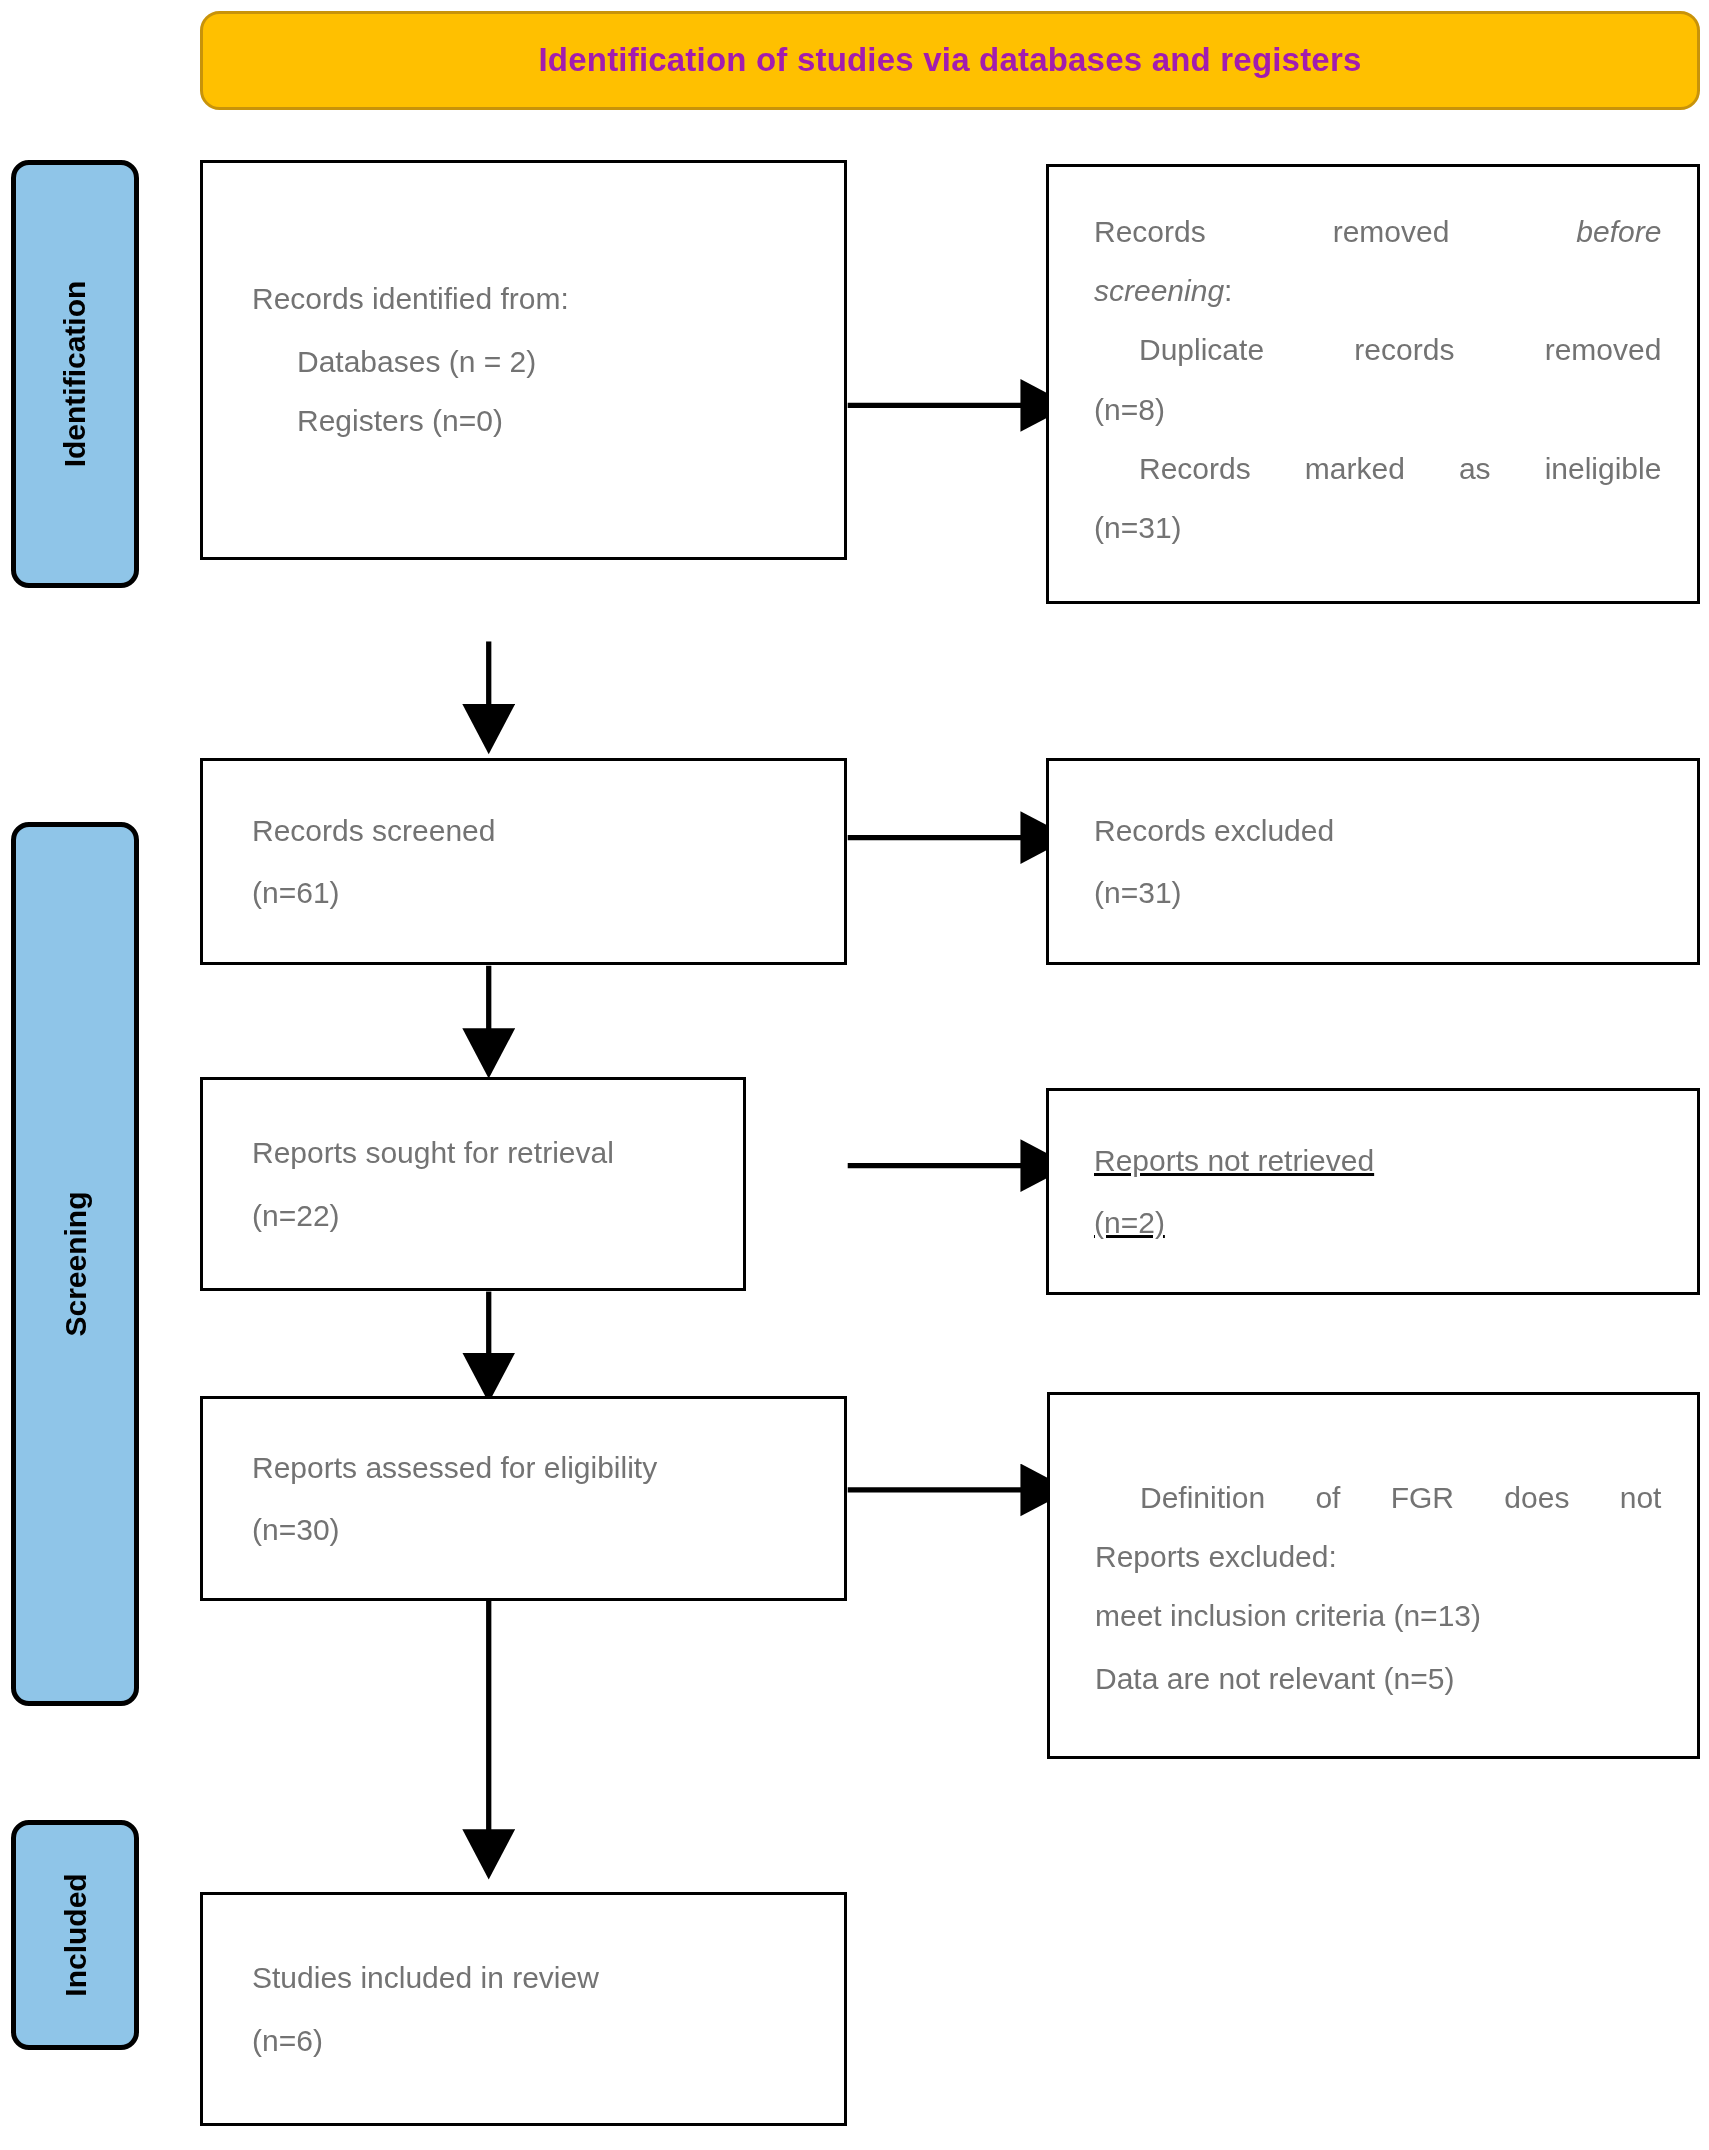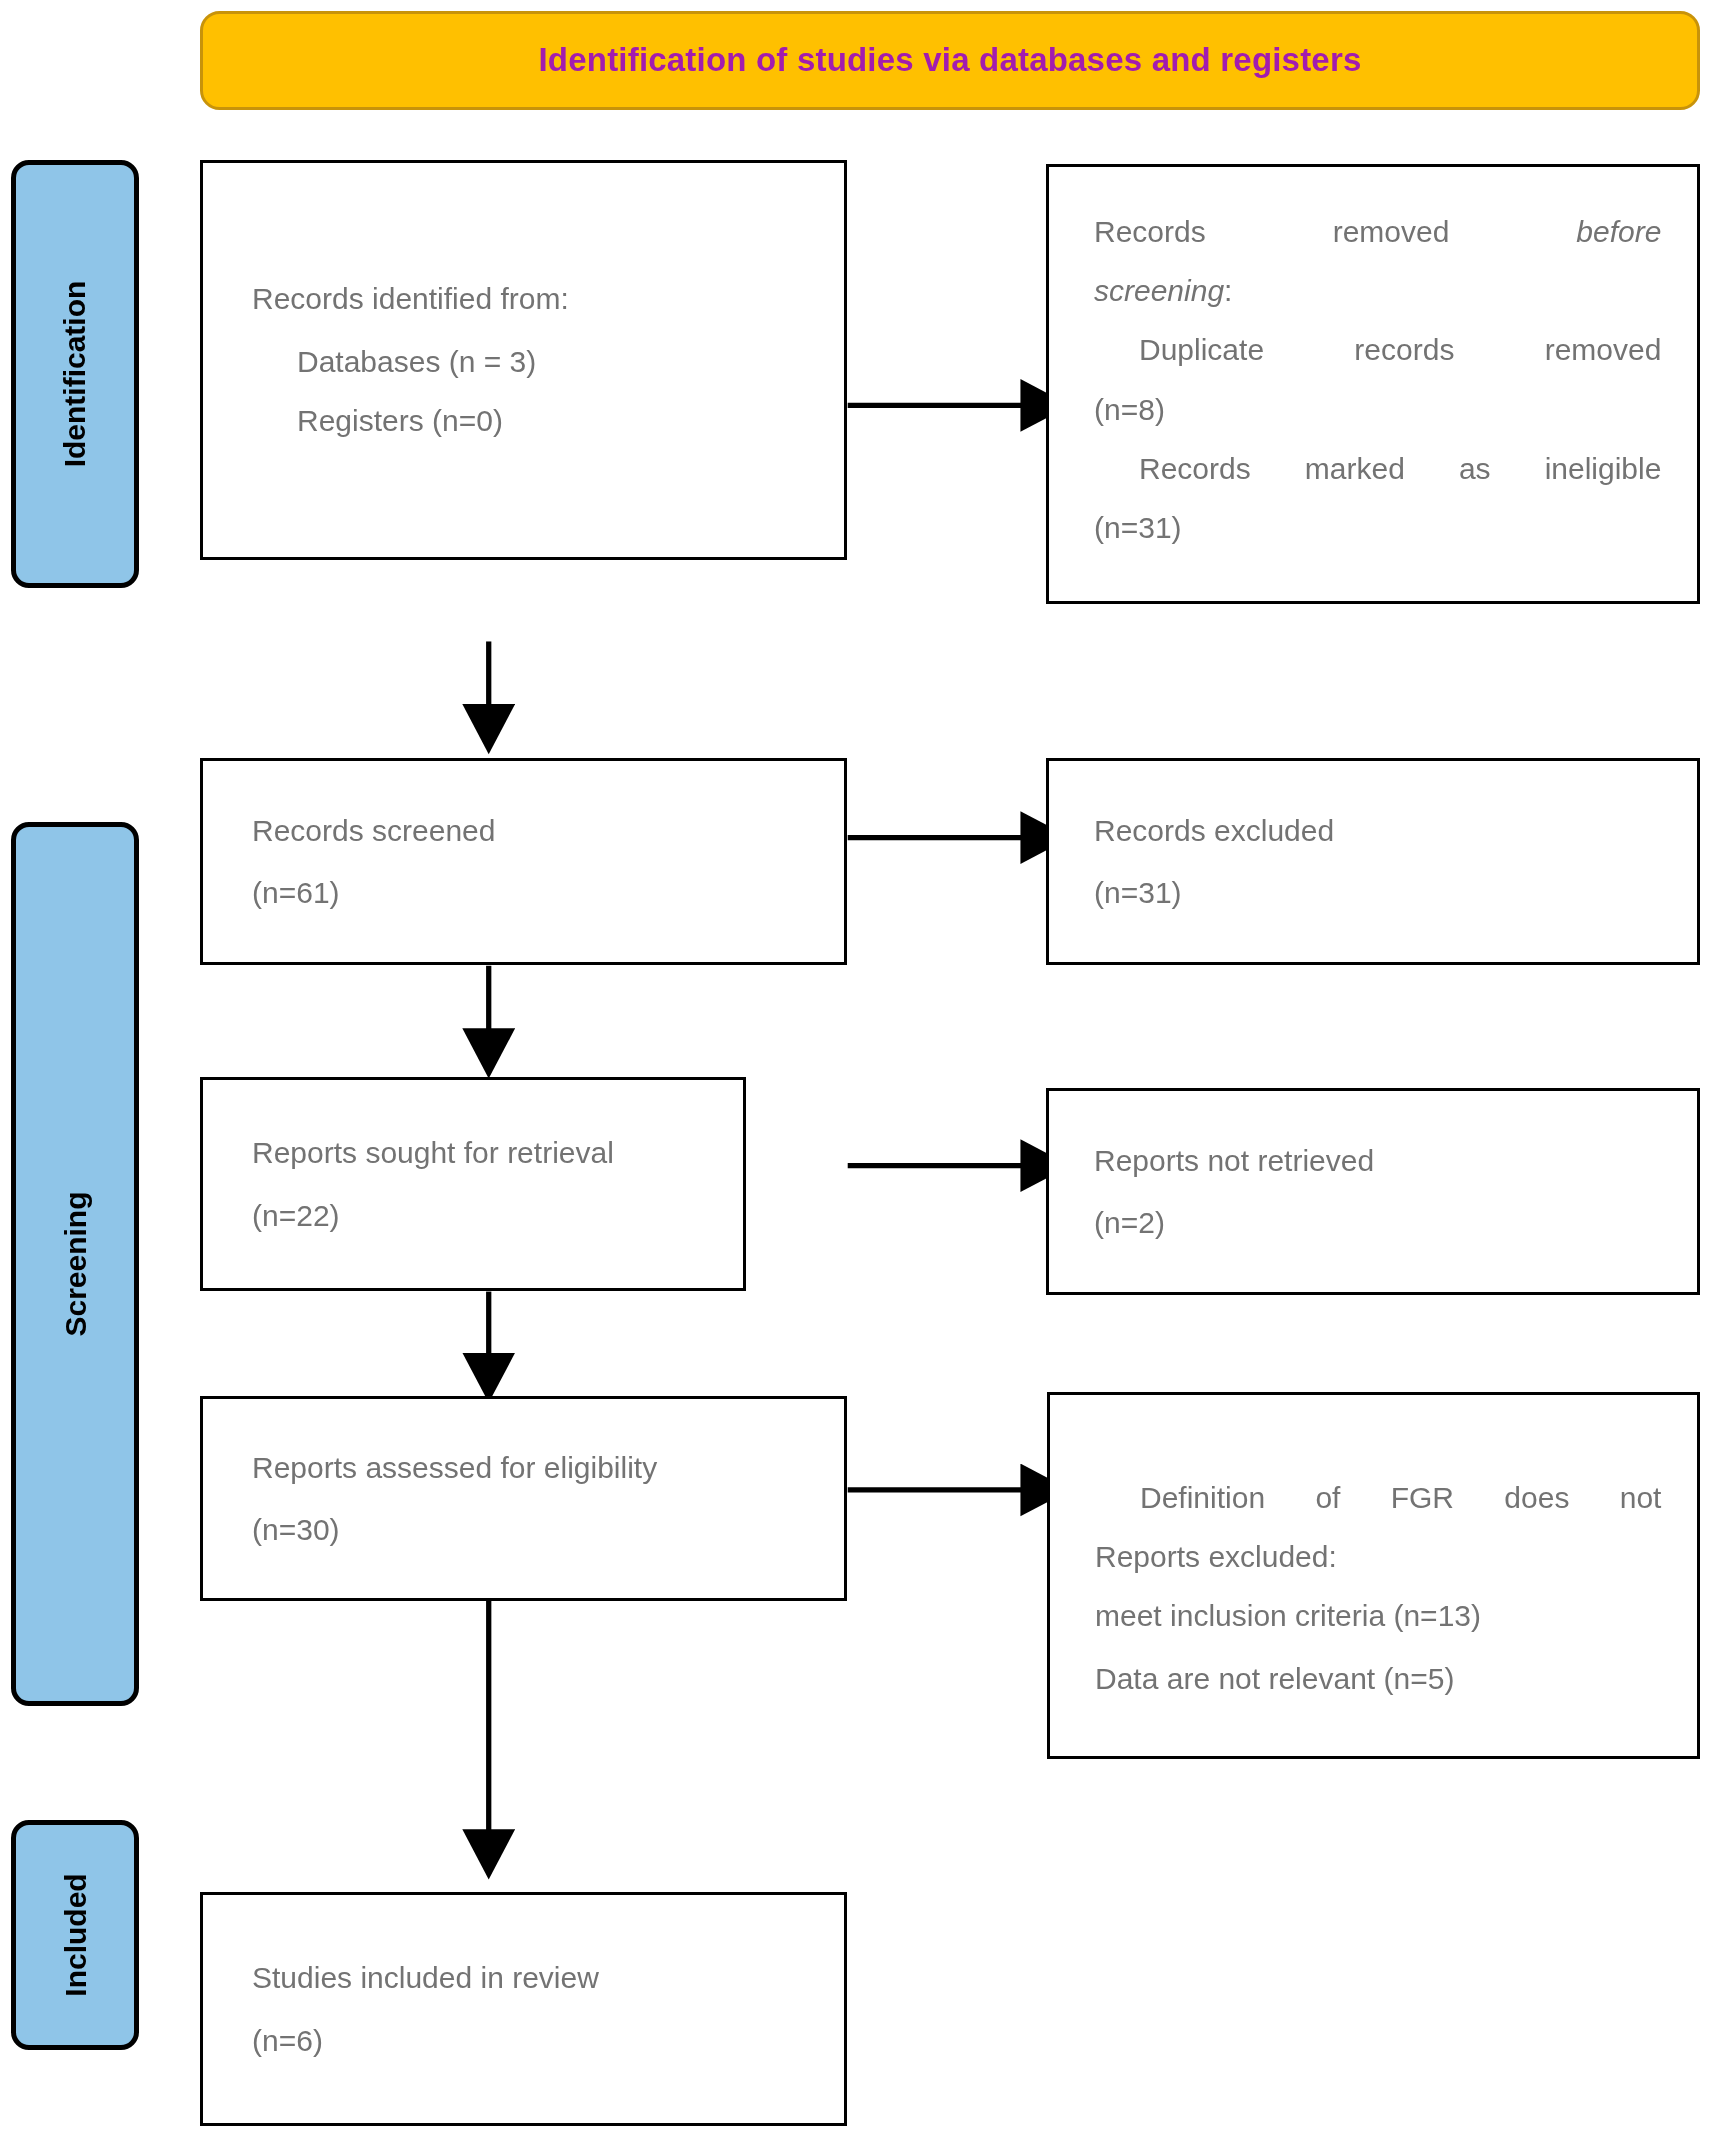--- a/index.html
+++ b/index.html
@@ -166,21 +166,21 @@
     <span class="phase-label">Screening</span>
   </div>
 
   <div class="phase" style="left:11.3px; top:1820px; width:128px; height:230px;">
     <span class="phase-label">Included</span>
   </div>
 
   <div class="node" style="left:200px; top:160px; width:647px; height:400px;">
     <div class="node-inner">
       <p class="line">Records identified from:</p>
-      <p class="line indent gap-md">Databases (n = 3)</p>
+      <p class="line indent gap-md">Databases (n = 2)</p>
       <p class="line indent gap-sm">Registers (n=0)</p>
     </div>
   </div>
 
   <div class="node" style="left:1046px; top:164px; width:654px; height:440px;">
     <div class="node-inner top-aligned" style="left:29px; right:19.6px;">
       <p class="line justify">
         <span>Records removed</span>
         <span class="it">before</span>
       </p>
@@ -207,21 +207,21 @@
   </div>
 
   <div class="node" style="left:200px; top:1077px; width:546px; height:214px;">
     <div class="node-inner">
       <p class="line">Reports sought for retrieval</p>
       <p class="line gap-md">(n=22)</p>
     </div>
   </div>
 
   <div class="node" style="left:1046px; top:1088px; width:654px; height:207px;">
-    <div class="node-inner" style="left:29px;">
+    <div class="node-inner" style="left:29px;text-decoration:underline;">
       <p class="line">Reports not retrieved</p>
       <p class="line gap-md">(n=2)</p>
     </div>
   </div>
 
   <div class="node" style="left:200px; top:1396px; width:647px; height:205px;padding-left:22px;">
     <div class="node-inner">
       <p class="line">Reports assessed for eligibility</p>
       <p class="line gap-md">(n=30)</p>
     </div>

